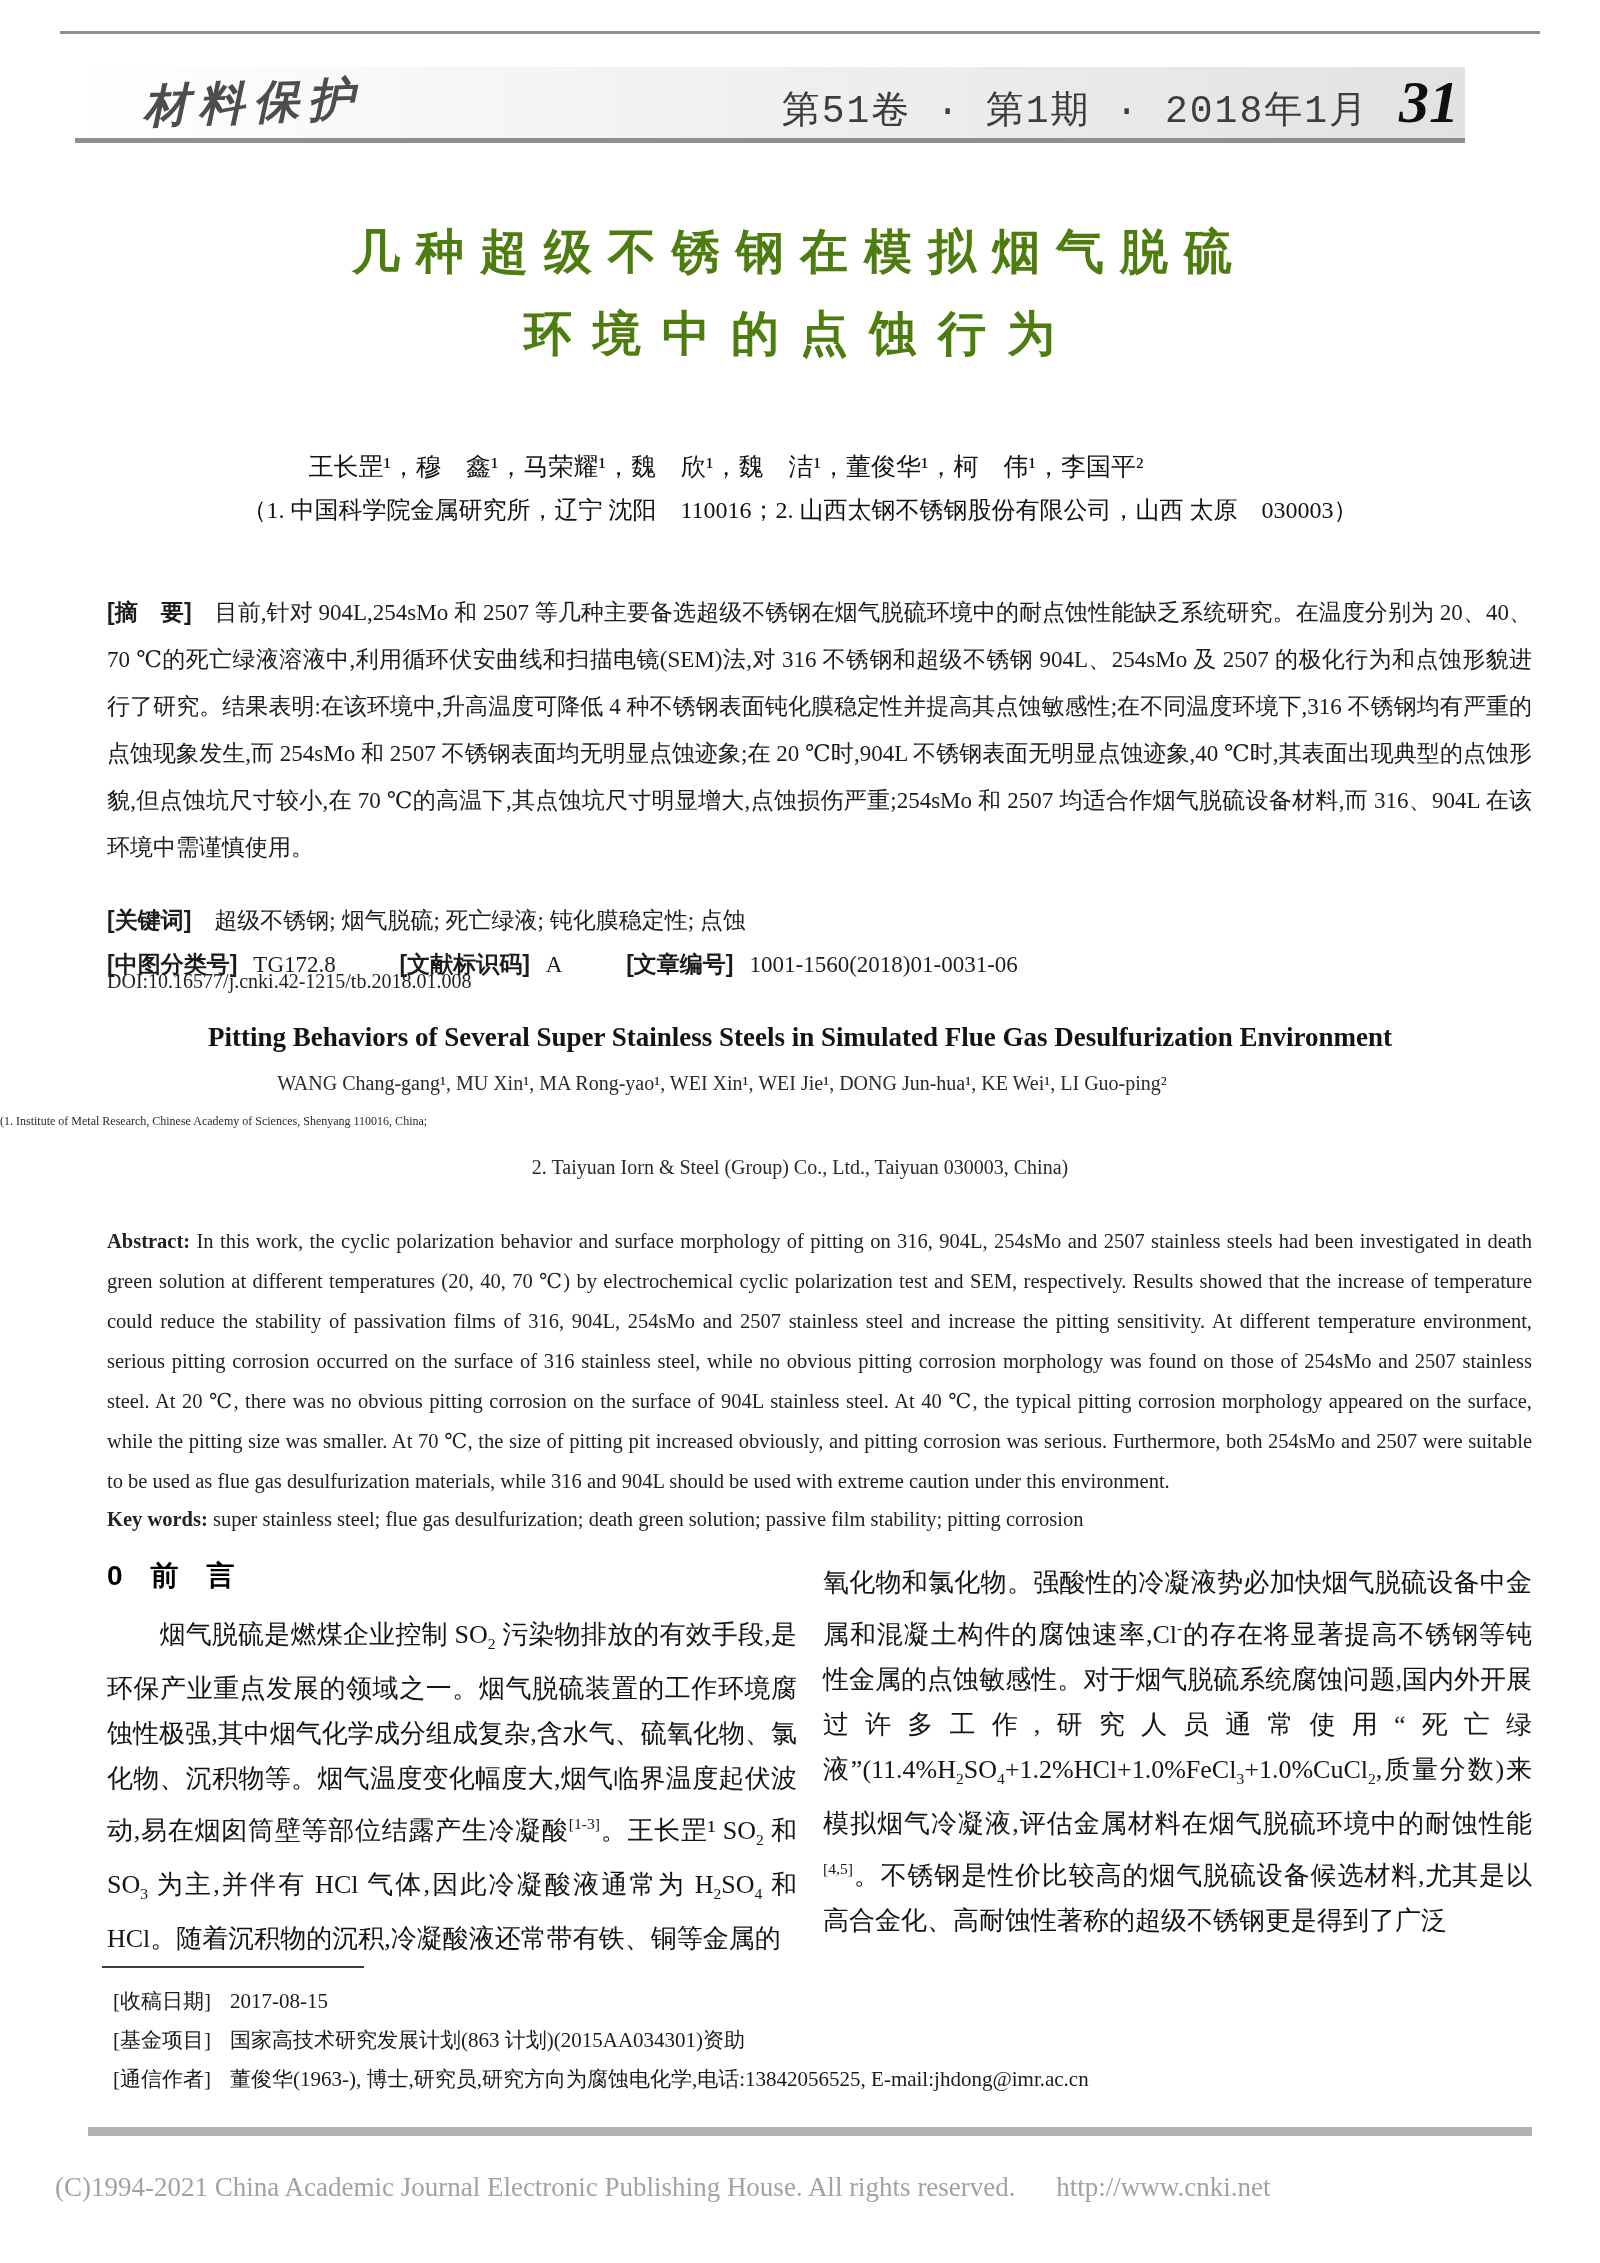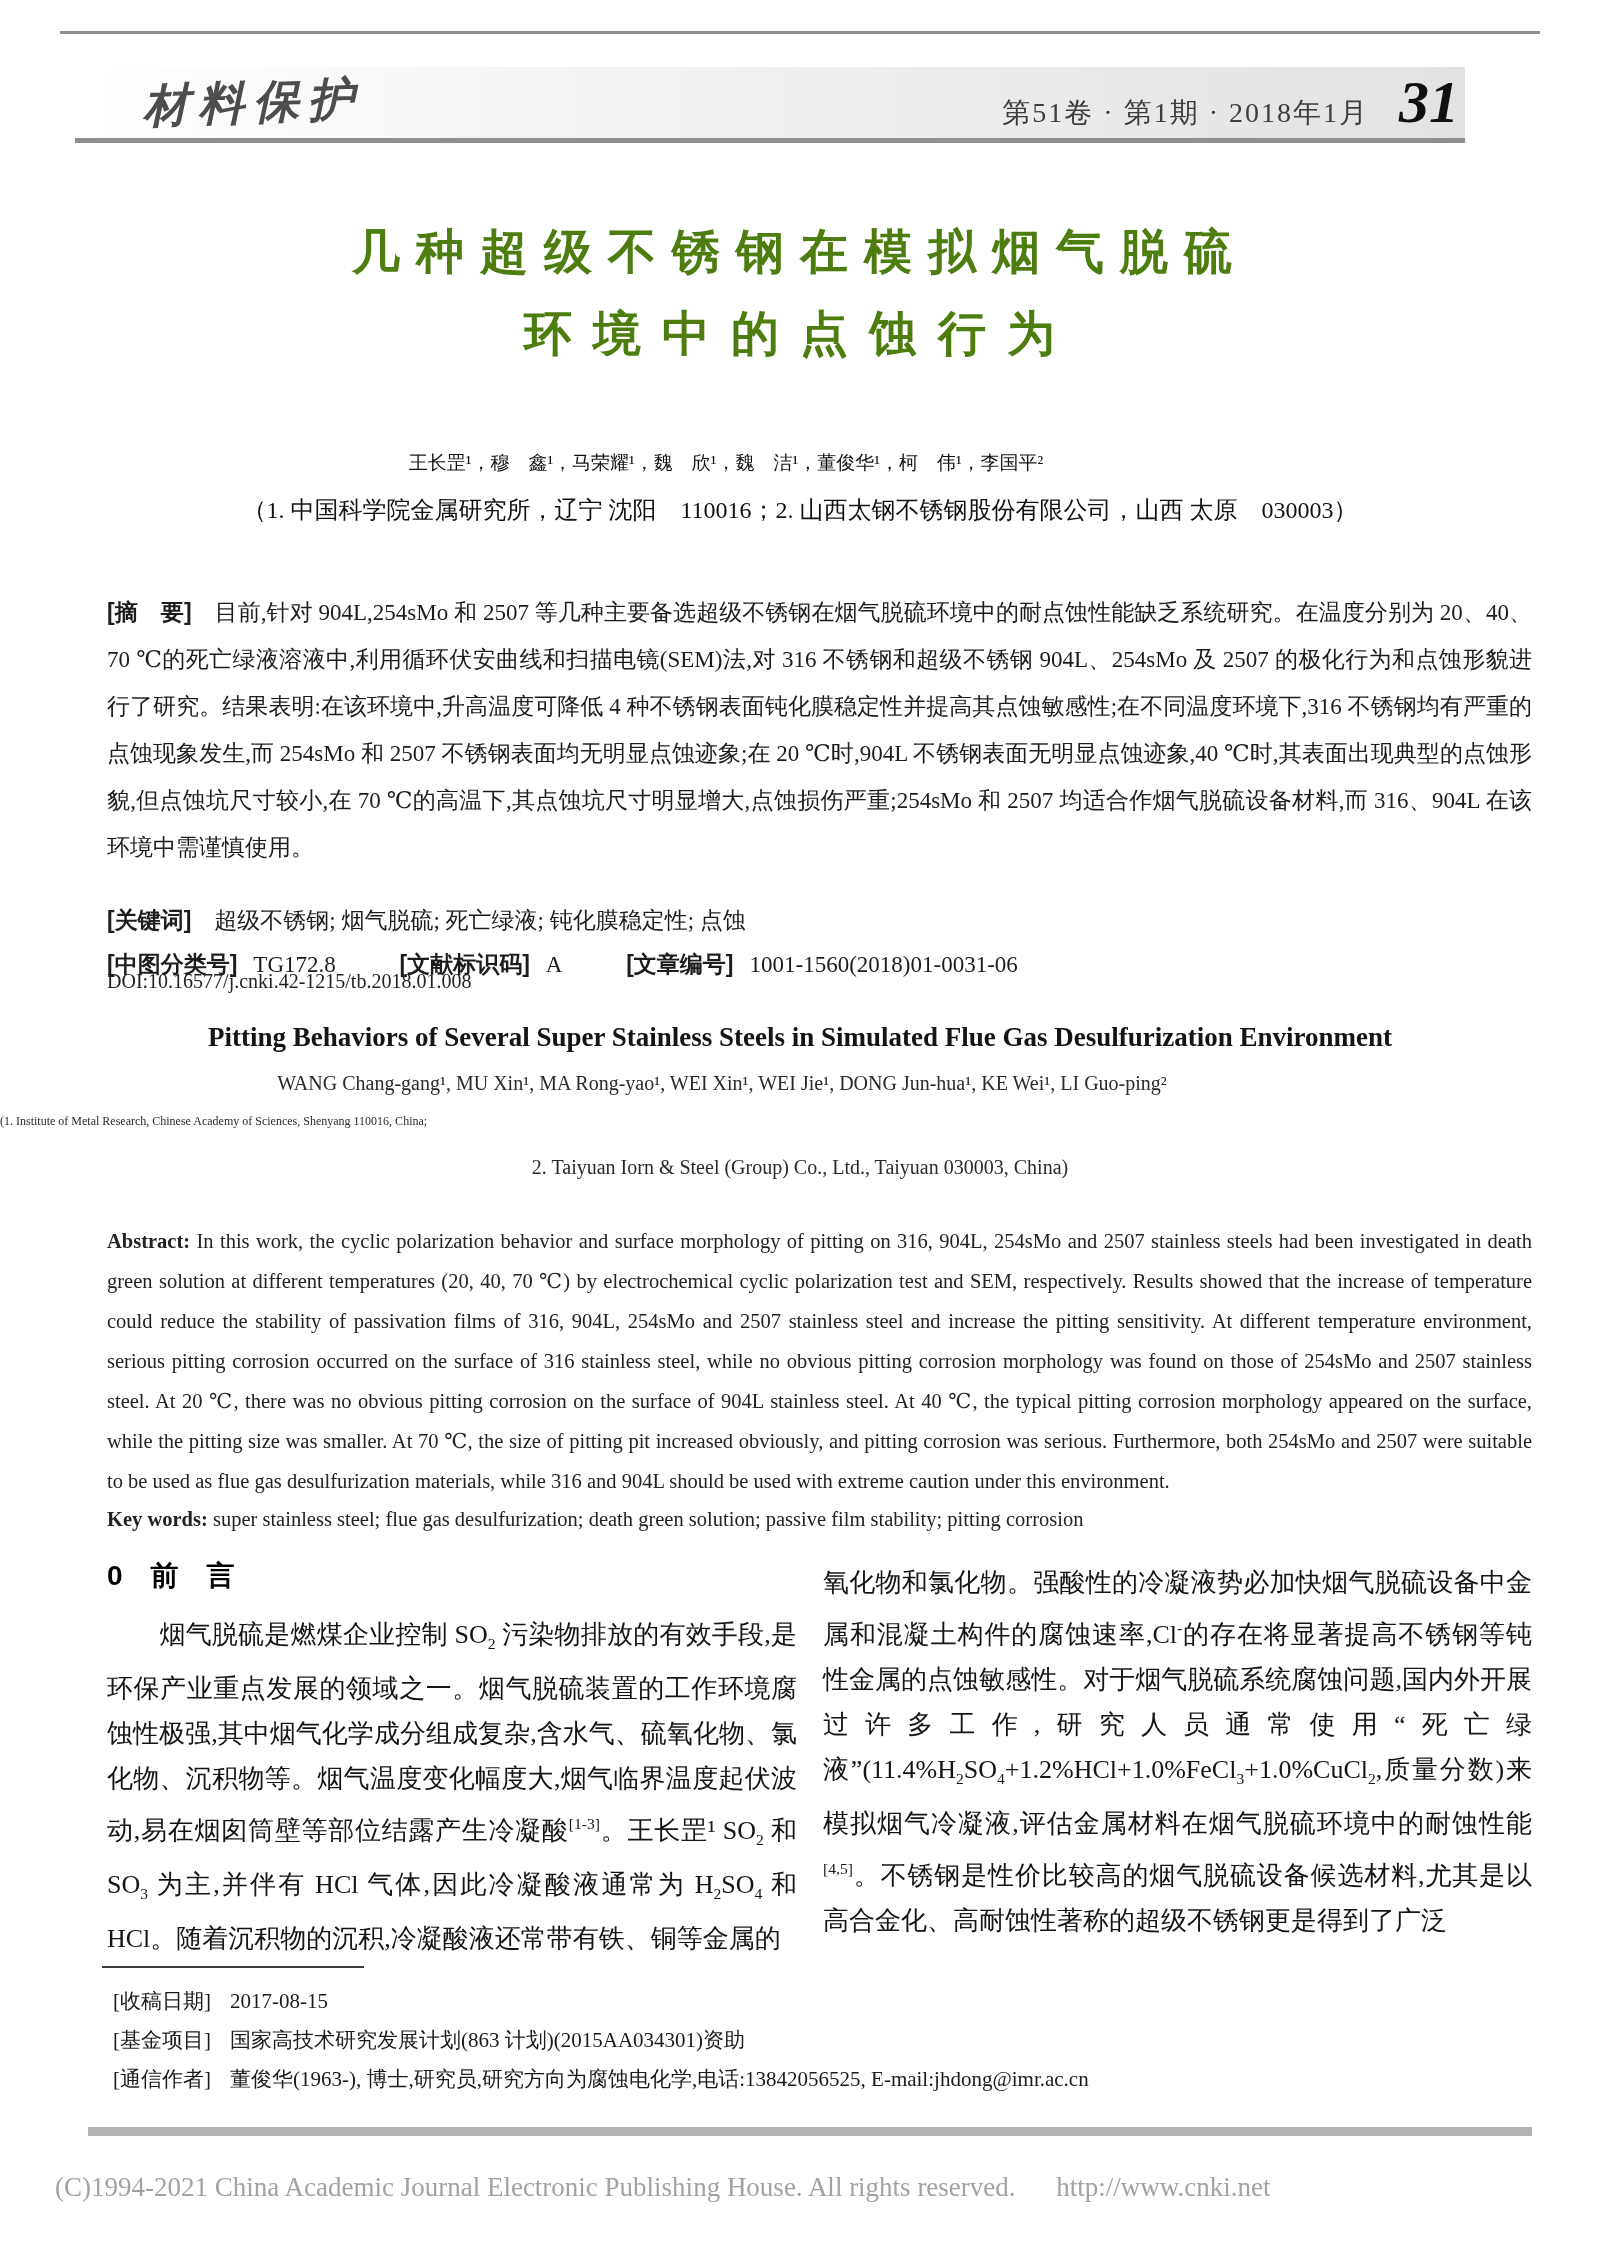--- a/index.html
+++ b/index.html
@@ -12,31 +12,31 @@
 
   
   .header-band{top:67px;left:75px;width:1390px;height:71px;
     background:linear-gradient(to right,#ffffff 0%,#f4f4f4 35%,#e2e2e2 100%);
     border-bottom:5px solid #8f8f8f;
     display:flex;align-items:center;justify-content:space-between;}
   .journal-logo{margin-left:68px;font-family:"Liberation Serif","DejaVu Serif",serif;
     font-size:46px;font-weight:bold;font-style:italic;color:#4d4d4d;
     letter-spacing:9px;transform:rotate(-2deg);}
   .header-right{display:flex;align-items:baseline;margin-right:6px;}
-  .issue-info{font-size:28px;color:#3d3d3d;letter-spacing:2px;}
+  .issue-info{font-size:38px;color:#3d3d3d;letter-spacing:2px;font-family:Liberation Mono, monospace;}
   .page-number{font-size:60px;font-weight:bold;font-style:italic;color:#101010;margin-left:30px;}
 
   
   .title-block{top:224px;left:0;width:1600px;text-align:center;
     font-family:"Liberation Sans","DejaVu Sans",sans-serif;font-weight:bold;color:#4d7c0f;}
   .title-line1{font-size:48px;letter-spacing:16px;line-height:56px;}
   .title-line2{font-size:48px;letter-spacing:21px;line-height:56px;margin-top:26px;}
 
   
-  .authors-cn{top:450px;left:0;width:1452px;text-align:center;font-size:19px;color:#111;}
+  .authors-cn{top:450px;left:0;width:1452px;text-align:center;font-size:25px;color:#111;}
   .affiliation-cn{top:494px;left:0;width:1600px;text-align:center;font-size:24px;color:#111;}
 
   
   .content{left:95px;width:1425px;margin-left:12px;}
   .abstract-cn{top:566px;font-size:23px;line-height:47px;text-align:justify;}
   .label-hei{font-family:"Liberation Sans","DejaVu Sans",sans-serif;font-weight:bold;}
   .keywords-cn{top:882px;font-size:23px;}
   .classification{top:926px;font-size:23px;}
   .classification .pair{margin-right:58px;}
   .classification .val{margin-left:16px;}

